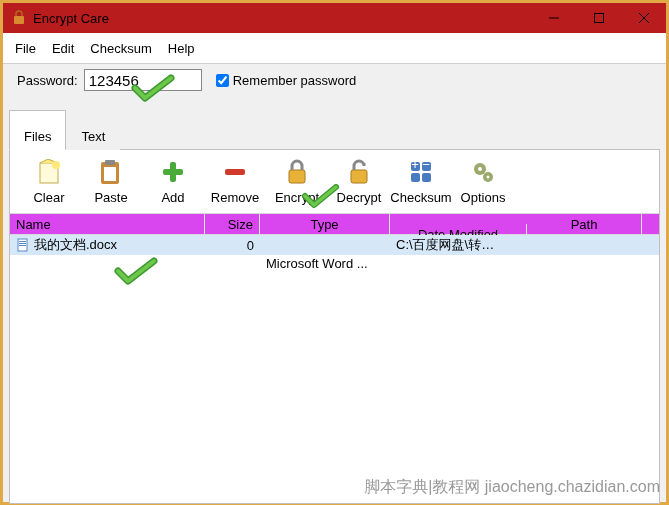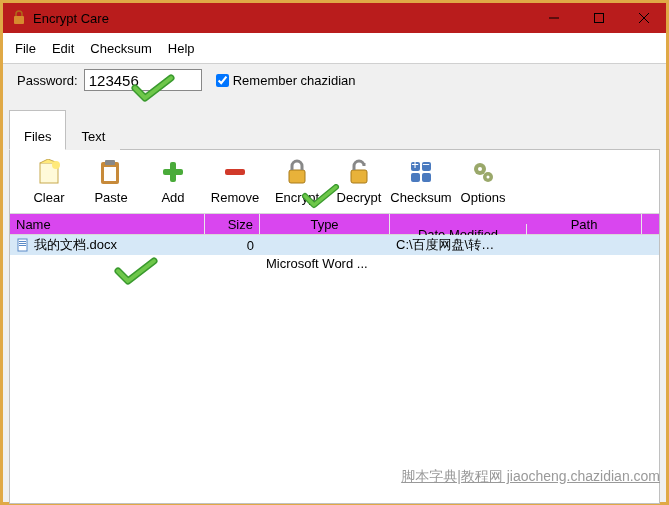--- a/index.html
+++ b/index.html
@@ -34,21 +34,21 @@
 .c-type { width: 130px; }
 .c-date { width: 137px; text-align: right; margin-top: 20px; }
 .c-path { width: 115px; text-align: center; }
 .row .c-name{ width:195px; display:flex; align-items:center; gap:4px;}
 .row .c-size{ width:55px; text-align:right;}
 .row .c-type{ width:130px;margin-top:36px;}
 .row .c-date{ width:137px;}
 .row .c-path{ width:115px;}
 .statusbar { height: 20px; padding: 2px 8px; color:#000; background:#f0f0f0; }
 .checkmark { position: absolute; pointer-events:none; }
-.watermark { position:absolute; right:6px; bottom:16px; font-size:14px; color:#999;text-decoration:underline; }
+.watermark { position:absolute; right:6px; bottom:4px; font-size:16px; color:#999; }
 .doc-icon { width:14px; height:14px; }
 </style>
 </head>
 <body>
 
 <div class="outer-frame">
 
   <div class="titlebar">
     <span class="app-icon">
       <svg viewBox="0 0 16 16">
@@ -86,21 +86,21 @@
 
   <div class="pw-row">
     <span class="pw-label">Password:</span>
     <input class="pw-input" value="123456" style="">
     <svg class="checkmark" style="left:128px; top:10px;" width="44" height="30">
         <path d="M4 14 L14 24 L40 4" stroke="#3a9a2e" stroke-width="7" fill="none" stroke-linecap="round" stroke-linejoin="round"></path>
         <path d="M4 14 L14 24 L40 4" stroke="#6ec74a" stroke-width="4" fill="none" stroke-linecap="round" stroke-linejoin="round"></path>
       </svg>
     <label class="cb">
       <input type="checkbox" checked="" style="">
-      <span>Remember chazidian</span>
+      <span>Remember password</span>
     </label>
   </div>
 
   <div class="tabs-strip">
     <div class="tab active">Files</div>
     <div class="tab">Text</div>
   </div>
 
   <div class="panel">
     <div class="toolbar">

